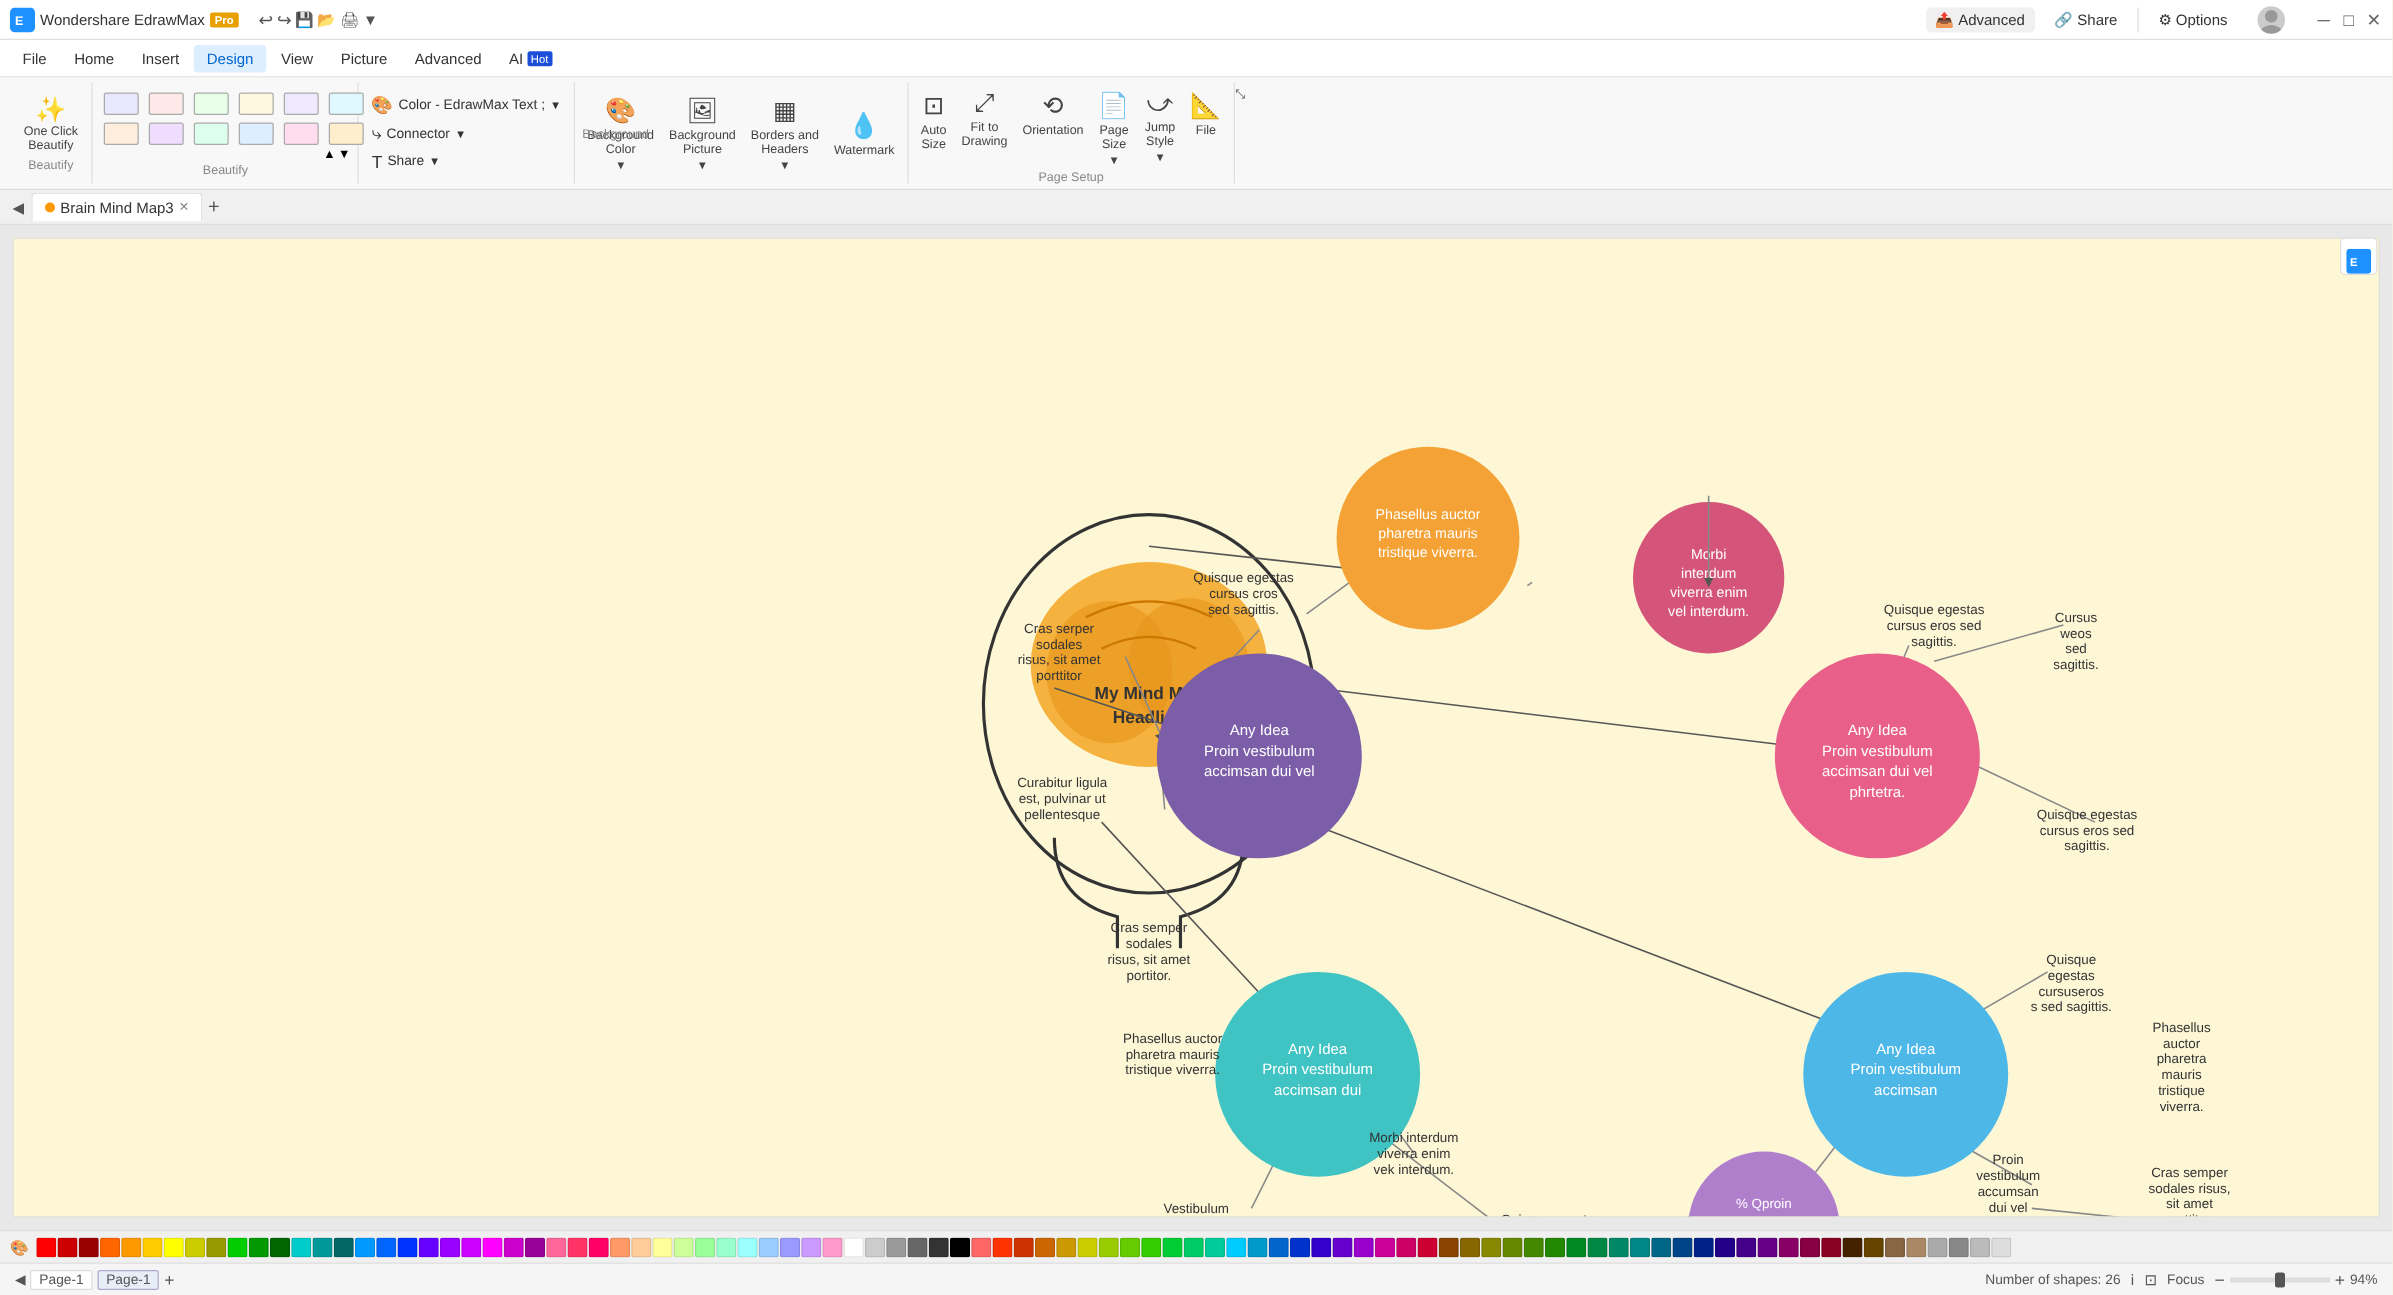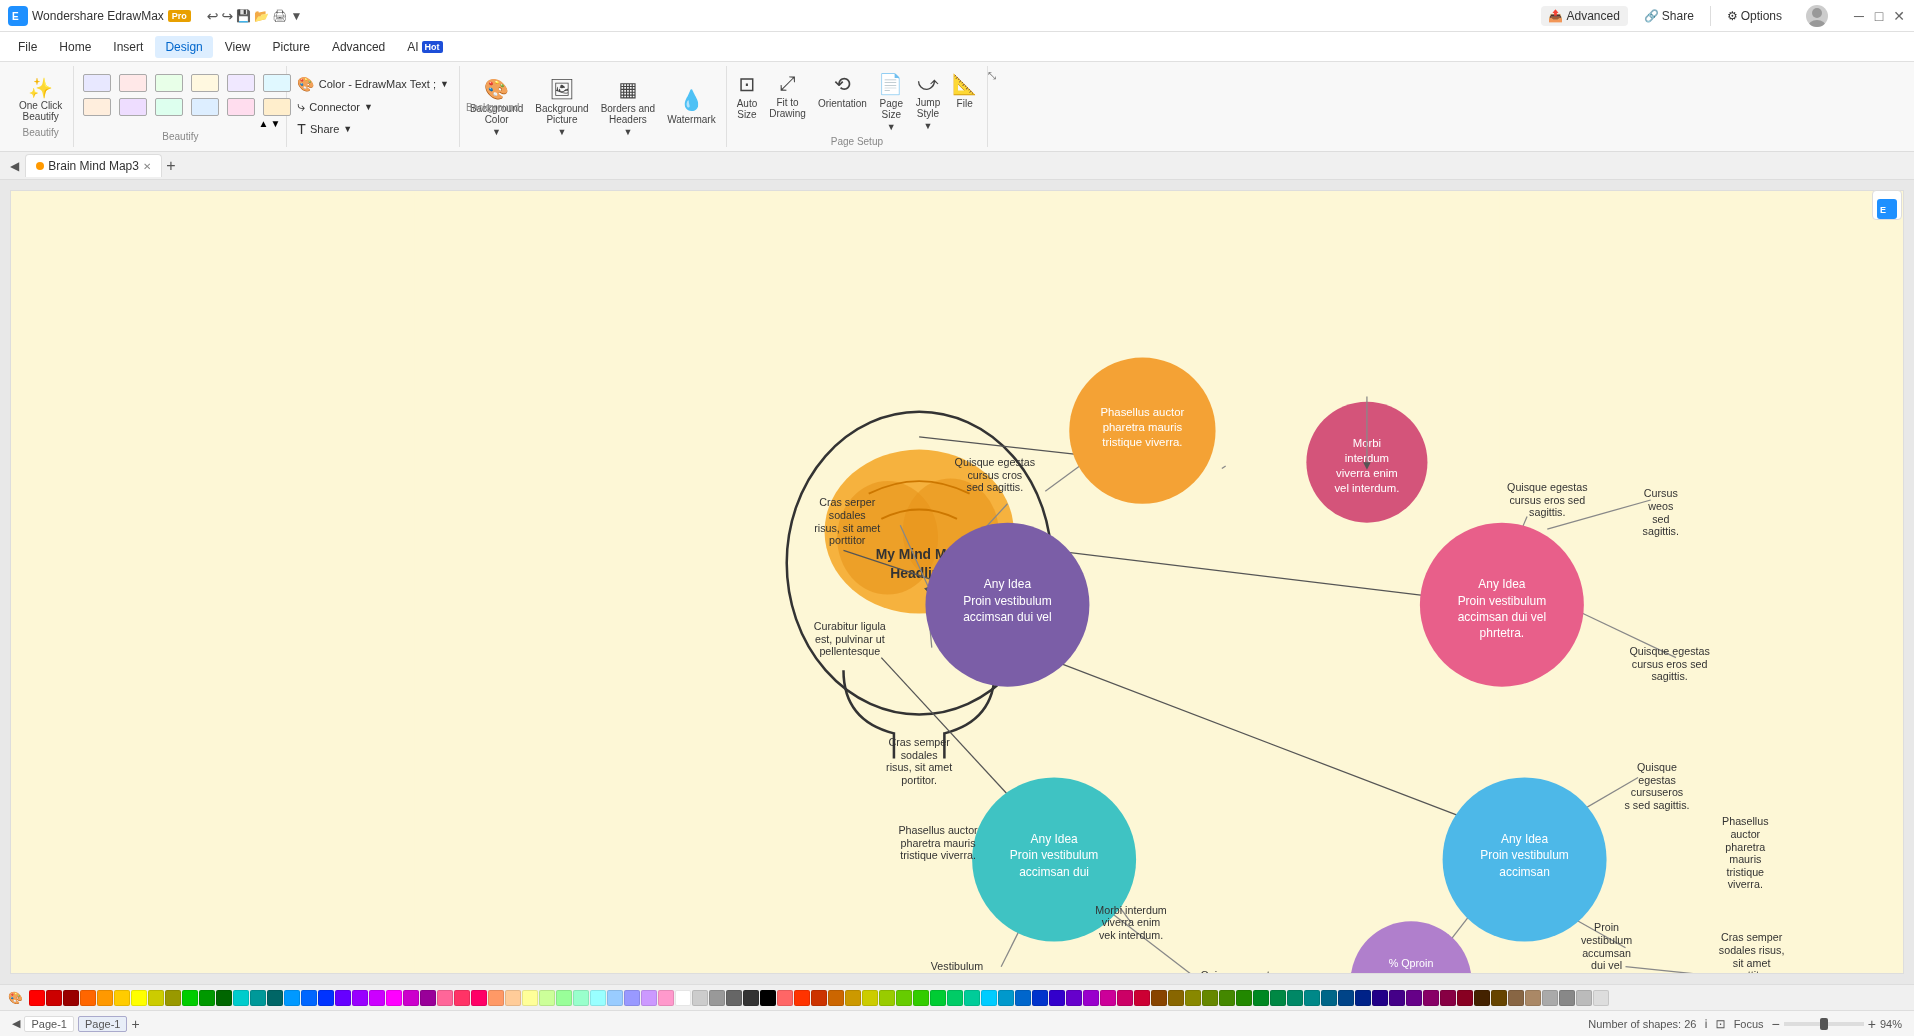--- a/index.html
+++ b/index.html
@@ -253,21 +253,21 @@
       height: 100%;
     }
 
     
     #ai-badge {
       background: #1d4ed8;
       color: white;
       font-size: 9px;
       padding: 1px 3px;
       border-radius: 2px;
-      font-weight: bold;
+      font-weight: normal;
     }
 
     
     #top-right-bar {
       display: flex;
       align-items: center;
       gap: 8px;
       margin-left: auto;
     }
     .top-right-btn {

